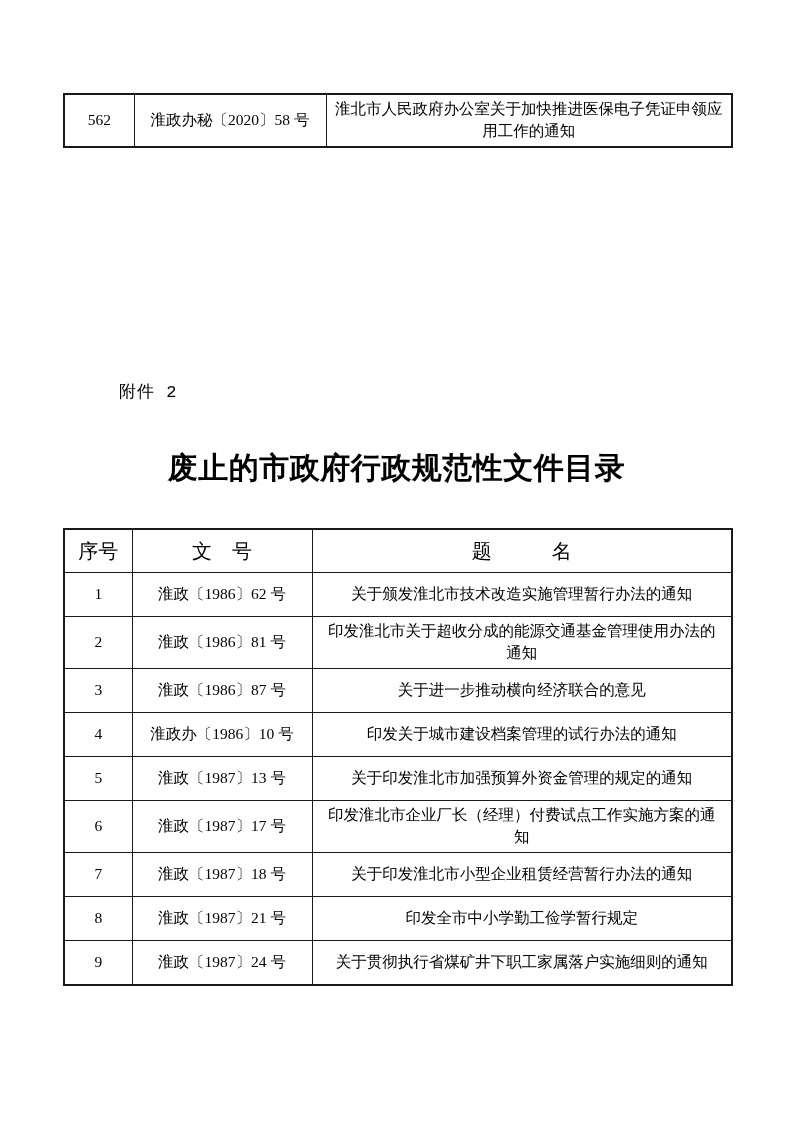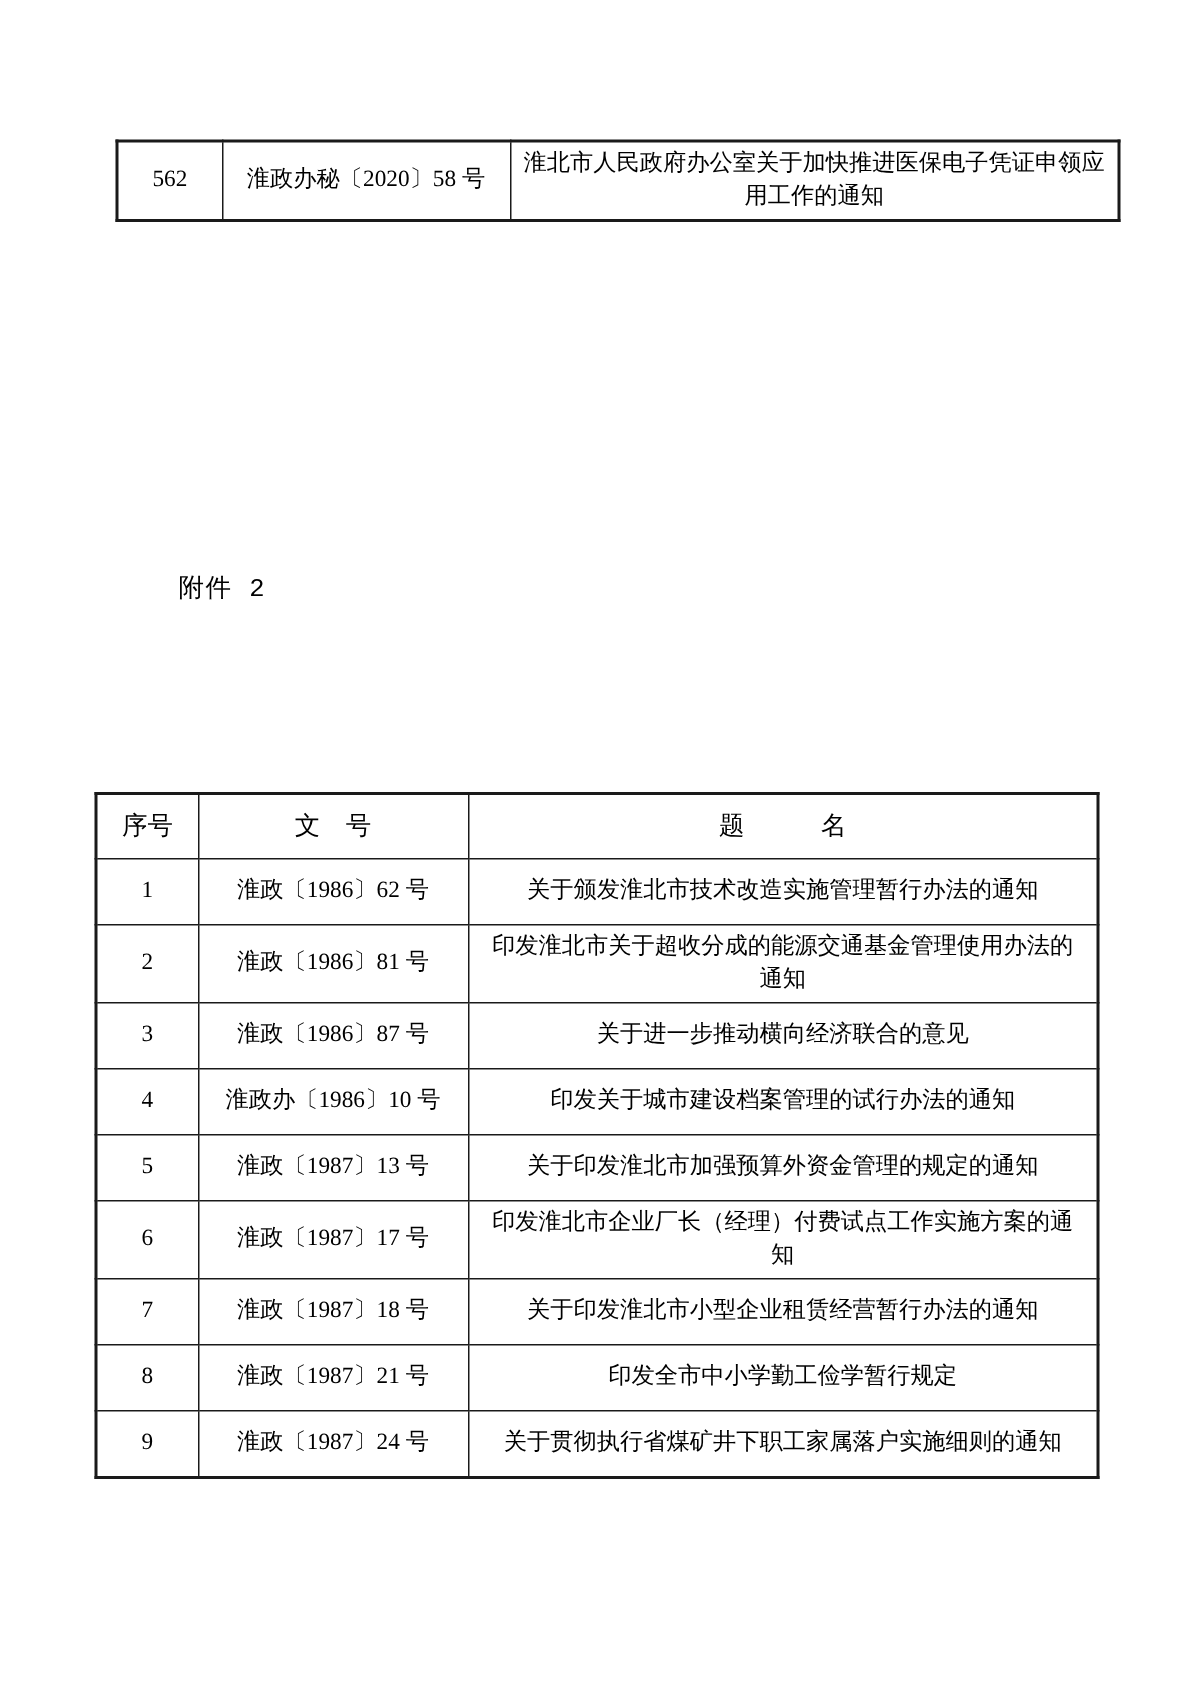--- a/index.html
+++ b/index.html
@@ -33,21 +33,21 @@
     text-align: center;
     vertical-align: middle;
     font-size: 15.5px;
     line-height: 1.45;
     padding: 3px 8px;
     font-weight: normal;
     word-break: break-all;
   }
 
   
-  #top-table { top: 93px; margin-left: 14px; }
+  #top-table { top: 93px; }
   #top-table td { height: 40px; }
   #top-table col.c-no   { width: 70px; }
   #top-table col.c-doc  { width: 192px; }
   #top-table col.c-title{ width: 406px; }
 
   
   .attachment-label {
     position: absolute;
     left: 119px;
     top: 380px;
@@ -63,21 +63,21 @@
     left: 0;
     width: 100%;
     text-align: center;
     font-size: 30px;
     font-weight: bold;
     letter-spacing: 0.5px;
   }
 
   
   #catalog-table { top: 528px; }
-  #catalog-table th { height: 36px; font-size: 17px; margin-top: 40px; }
+  #catalog-table th { height: 36px; font-size: 20px; margin-top: 40px; }
   #catalog-table td { height: 37px; }
   #catalog-table col.c-no   { width: 68px; }
   #catalog-table col.c-doc  { width: 180px; }
   #catalog-table col.c-title{ width: 420px; }
 </style>
 </head>
 <body>
 
 <div class="page">
 
@@ -95,20 +95,21 @@
           <td>淮北市人民政府办公室关于加快推进医保电子凭证申领应用工作的通知</td>
         </tr>
 
 
 
       </tbody>
   </table>
 
   <div class="attachment-label">附件 2</div>
 
+  <div class="doc-title">废止的市政府行政规范性文件目录</div>
 
   <table class="doc-table" id="catalog-table">
     <colgroup>
       <col class="c-no">
         <col class="c-doc">
         <col class="c-title">
     </colgroup>
     <thead>
       <tr>
         <th>序号</th>

